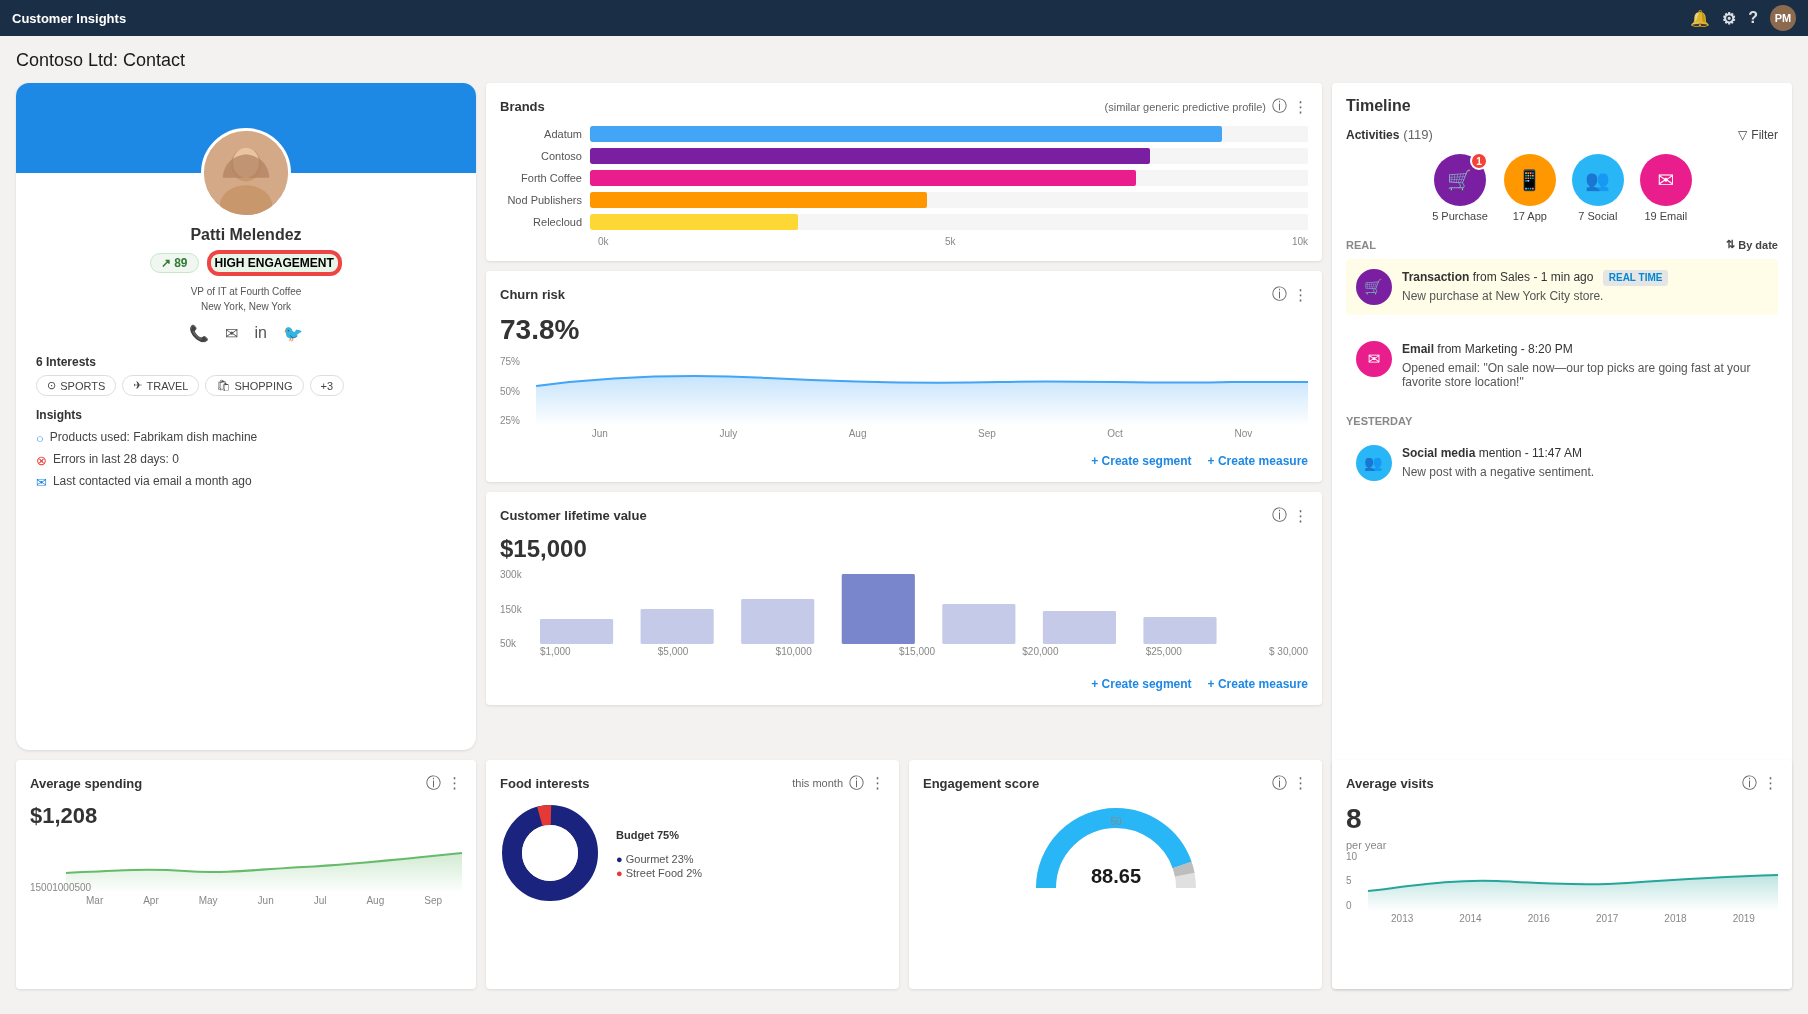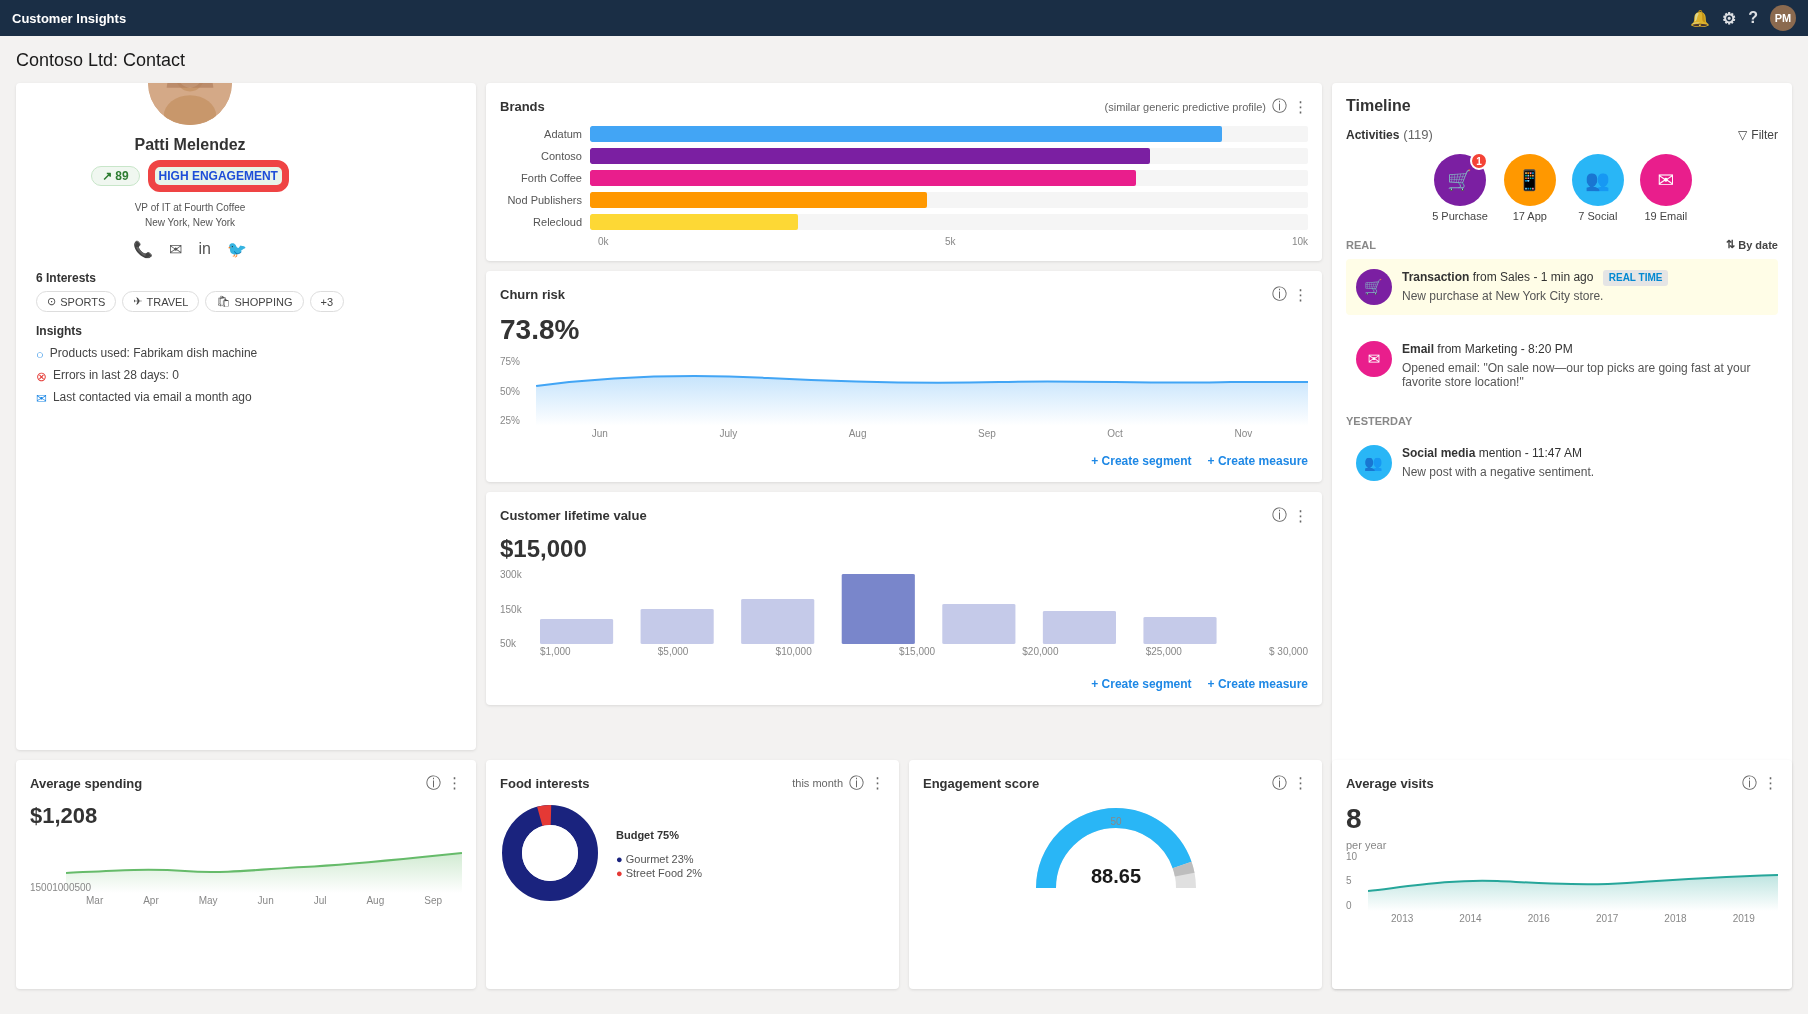--- a/index.html
+++ b/index.html
@@ -53,25 +53,25 @@
     }
     .card-title { font-size: 13px; font-weight: 600; flex: 1; }
     .card-subtitle { font-size: 11px; color: #666; margin-left: 4px; font-weight: 400; }
     .card-icon-btn { color: #666; cursor: pointer; font-size: 15px; margin-left: 6px; }
 
     
     .profile-card {
       grid-column: 1;
       grid-row: 1;
       background: #fff;
-      border-radius: 4px;
+      border-radius: 13px;
       box-shadow: 0 1px 3px rgba(0,0,0,0.1);
       overflow: hidden;
       display: flex;
-      flex-direction: row;
+      flex-direction: column;
     }
     .profile-banner { background: #1e88e5; height: 90px; flex-shrink: 0; }
     .profile-body { padding: 0 20px 14px; }
     .profile-avatar-wrap {
       display: flex; justify-content: center; margin-top: -45px; margin-bottom: 8px;
     }
     .profile-avatar {
       width: 90px; height: 90px; border-radius: 50%;
       border: 3px solid #fff;
       background: #d4a987;
@@ -80,21 +80,21 @@
     }
     .profile-avatar svg { width: 90px; height: 90px; }
     .profile-name { text-align: center; font-size: 16px; font-weight: 600; margin-bottom: 6px; }
     .profile-badges { display: flex; align-items: center; justify-content: center; gap: 8px; margin-bottom: 8px; }
     .badge-score {
       background: #f0f7f0; color: #2e7d32; border: 1px solid #c8e6c9;
       border-radius: 12px; padding: 2px 10px; font-size: 12px; font-weight: 600;
       display: flex; align-items: center; gap: 3px;
     }
     .badge-engagement {
-      background: #e8f5e9; color: #1d4ed8; border: 7px solid #ef4444;
+      background: #e8f5e9; color: #000000; border: 4px solid #ef4444;
       border-radius: 12px; padding: 2px 4px; font-size: 12px; font-weight: 700;
     }
     .profile-subtitle { text-align: center; color: #555; font-size: 10px; line-height: 1.5; margin-bottom: 10px; }
     .profile-contacts { display: flex; justify-content: center; gap: 16px; margin-bottom: 12px; }
     .contact-icon { color: #555; font-size: 16px; cursor: pointer; }
     .interests-title { font-size: 12px; font-weight: 600; margin-bottom: 6px; }
     .interests-tags { display: flex; flex-wrap: wrap; gap: 6px; margin-bottom: 12px; }
     .interest-tag {
       border: 1px solid #ddd; border-radius: 14px; padding: 3px 10px;
       font-size: 11px; color: #444; display: flex; align-items: center; gap: 4px;

